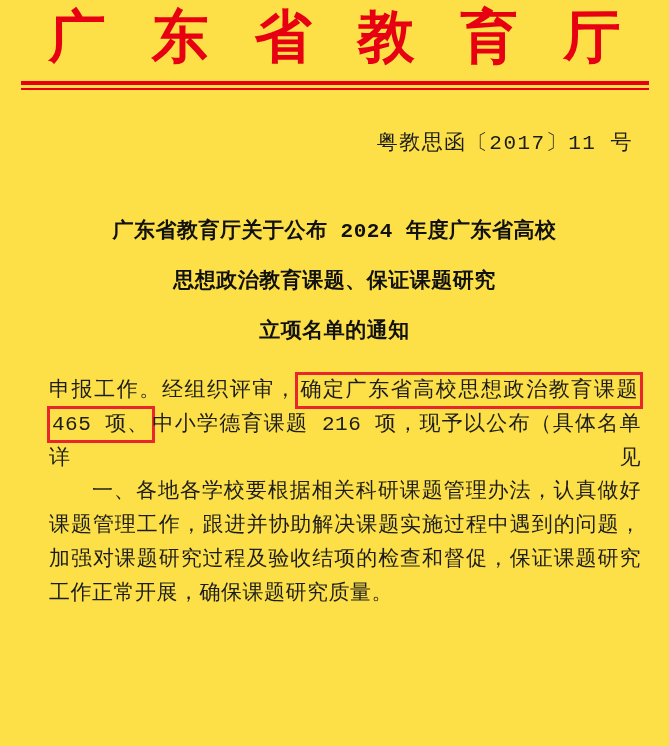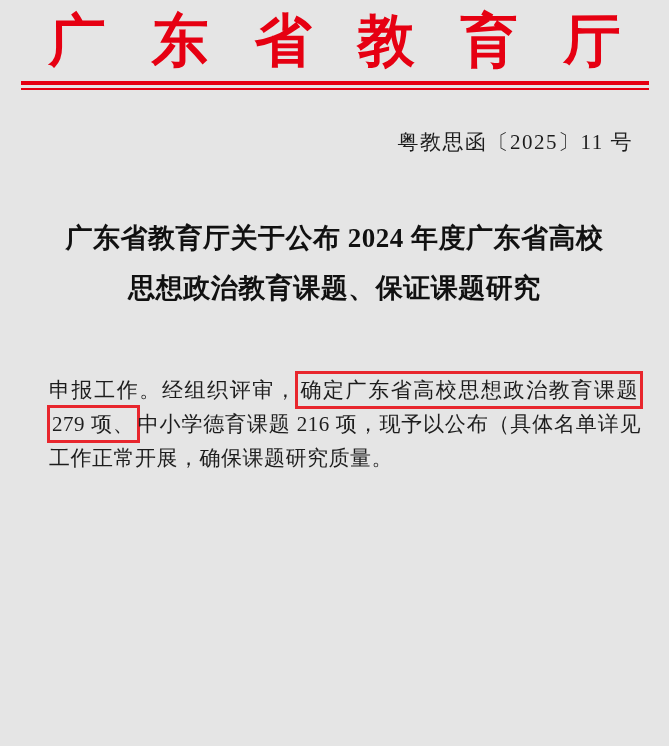--- a/index.html
+++ b/index.html
@@ -1,21 +1,21 @@
 <!DOCTYPE html>
 <html><head>
 <meta charset="utf-8">
 <style>
   html, body { margin: 0; padding: 0; background: #ffffff; }
   .page {
     position: relative;
     width: 669px;
     height: 746px;
-    background: #e5e5e5;
-    font-family: Liberation Serif, serif;
+    background: #fde047;
+    font-family: Liberation Mono, monospace;
     overflow: hidden;
   }
   
   .agency {
     position: absolute;
     top: 5px;
     left: 23px;
     right: -23px;
     text-align: center;
     color: #e60012;
@@ -35,25 +35,25 @@
     top: 128px;
     right: 36px;
     font-size: 21px;
     color: #1d1d1d;
     letter-spacing: 1.5px;
     white-space: nowrap;
   }
   
   .title {
     position: absolute;
-    top: 213px;
+    top: 207px;
     left: 0;
     right: 0;
     text-align: center;
-    font-size: 27px;
+    font-size: 21px;
     font-weight: bold;
     color: #111111;
     line-height: 50px;
     letter-spacing: 0.5px;
   }
   
   .body-text {
     position: absolute;
     top: 374px;
     left: 49px;
@@ -78,26 +78,30 @@
 
 <div class="page">
 
   <div class="agency">广东省教育厅</div>
 
   <div class="rule">
     <div class="rule-thick"></div>
     <div class="rule-thin"></div>
   </div>
 
-  <div class="docnum">粤教思函〔2025〕11 号</div>
+  <div class="docnum">粤教思函〔2017〕11 号</div>
 
   <div class="title">
     <div>广东省教育厅关于公布 2024 年度广东省高校</div>
     <div>思想政治教育课题、保证课题研究</div>
+    <div>立项名单的通知</div>
   </div>
 
   <div class="body-text">
     <div class="line"><span>申报工作。经组织评审，</span><span class="hl">确定广东省高校思想政治教育课题</span></div>
-    <div class="line"><span class="hl">279 项、</span><span>中小学德育课题 216 项，现予以公布（具体名单详见</span></div>
+    <div class="line"><span class="hl">465 项、</span><span>中小学德育课题 216 项，现予以公布（具体名单详见</span></div>
+    <div class="line indent">一、各地各学校要根据相关科研课题管理办法，认真做好</div>
+    <div class="line">课题管理工作，跟进并协助解决课题实施过程中遇到的问题，</div>
+    <div class="line">加强对课题研究过程及验收结项的检查和督促，保证课题研究</div>
     <div class="line short">工作正常开展，确保课题研究质量。</div>
   </div>
 
 </div>
 
 </body></html>

